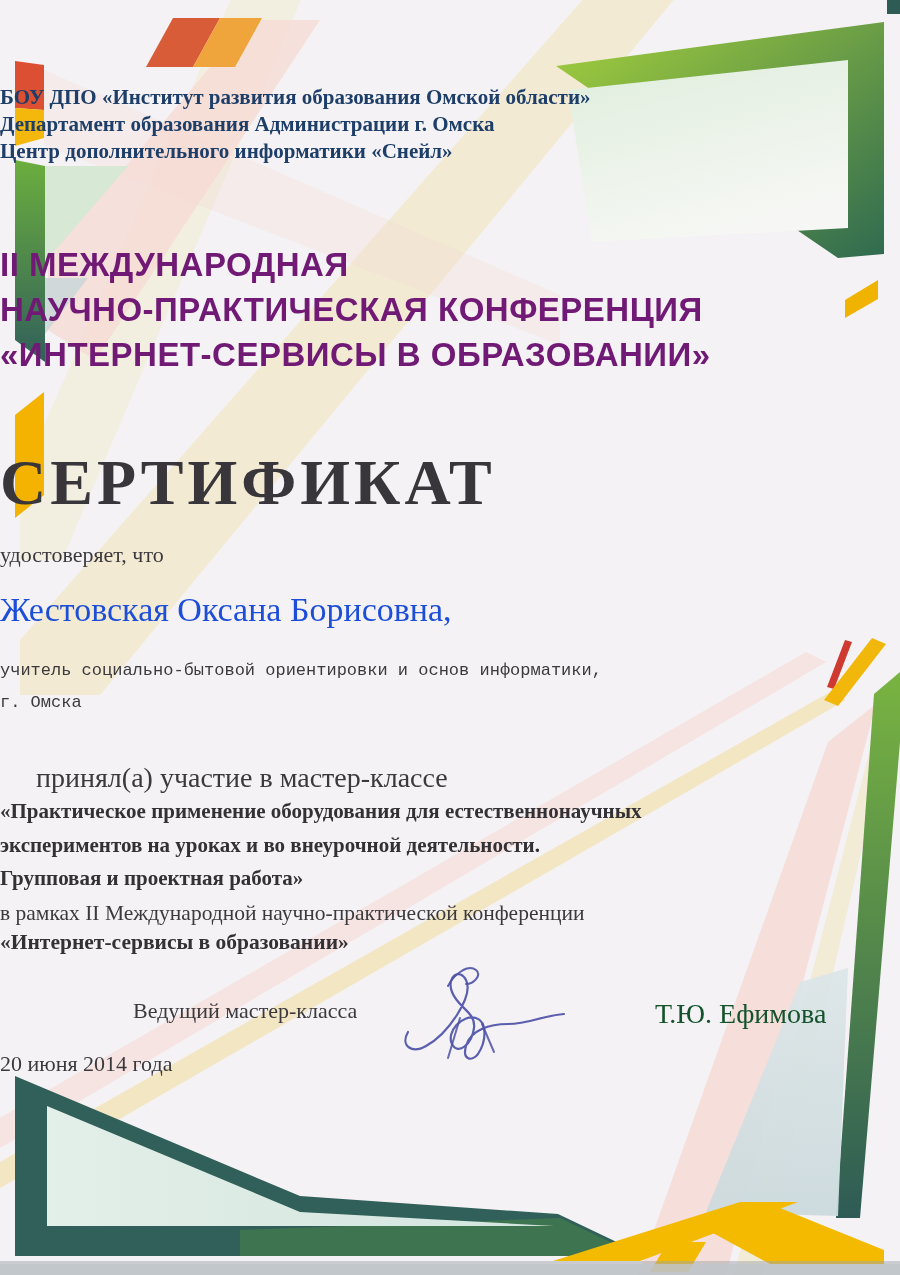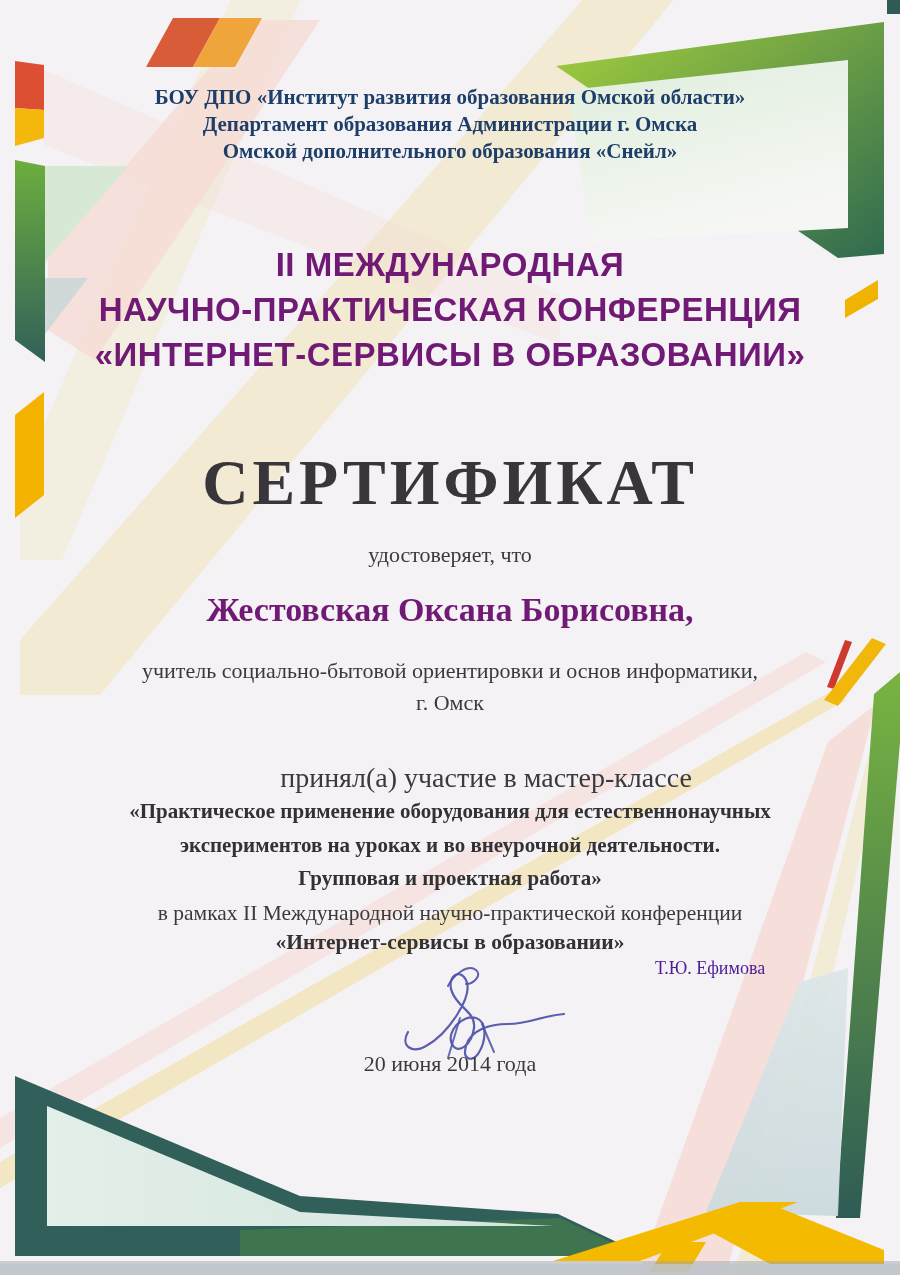--- a/index.html
+++ b/index.html
@@ -1,32 +1,32 @@
 <!DOCTYPE html>
 <html><head>
 <meta charset="utf-8">
 <style>
   html,body{margin:0;padding:0;background:#e8e6ea;}
   .page{position:relative;width:900px;height:1275px;background:#f4f2f4;overflow:hidden;
         font-family:"Liberation Serif", serif;}
   .decor{position:absolute;left:0;top:0;width:900px;height:1275px;}
-  .txt{position:absolute;left:0;width:900px;text-align:center;color:#3b393d;}
+  .txt{position:absolute;left:0;width:900px;color:#3b393d;}
   .org-header{top:84px;font-weight:700;font-size:21px;line-height:27px;color:#1d3e68;}
   .conf-title{top:242px;font-family:"Liberation Sans",sans-serif;font-weight:700;
               font-size:33px;line-height:45px;color:#701a75;letter-spacing:.5px;}
   .doc-type{top:446px;font-size:64px;font-weight:700;letter-spacing:4px;color:#38363a;margin:0;}
   .certifies{top:542px;font-size:22px;}
-  .recipient{top:591px;font-size:34px;font-weight:700;color:#701a75;}
-  .details{top:655px;font-size:22px;line-height:32px;}
+  .recipient{top:591px;font-size:34px;font-weight:400;color:#1d4ed8;}
+  .details{top:655px;font-size:17px;line-height:32px;font-family:Liberation Mono, monospace;}
   .intro{top:762px;font-size:28px;padding-left:36px;}
   .mc-title{top:795px;font-size:21px;line-height:33.5px;font-weight:700;color:#333135;}
   .framework{top:901px;font-size:21.5px;}
   .framework-bold{top:930px;font-size:21.5px;font-weight:700;color:#333135;}
   .sign-role{position:absolute;left:133px;top:998px;font-size:22px;color:#3b393d;}
-  .sign-name{position:absolute;left:655px;top:958px;font-size:18px;color:#4c1d95;}
+  .sign-name{position:absolute;left:655px;top:998px;font-size:28px;color:#14532d;}
   .signature-svg{position:absolute;left:390px;top:954px;width:178px;height:110px;}
   .date-line{top:1051px;font-size:22px;}
   .city-line{top:1083px;font-size:22px;}
 </style>
 </head>
 <body>
 
 <div class="page">
 
   <svg class="decor" viewBox="0 0 900 1275" xmlns="http://www.w3.org/2000/svg" aria-hidden="true">
@@ -110,51 +110,52 @@
 
     <g>
       <rect x="0" y="1261" width="900" height="3" fill="#9fa6ad" opacity="0.5"></rect>
       <rect x="0" y="1264" width="900" height="11" fill="#bcc2c8" opacity="0.9"></rect>
     </g>
   </svg>
 
   <div class="txt org-header">
     <div>БОУ ДПО «Институт развития образования Омской области»</div>
     <div>Департамент образования Администрации г. Омска</div>
-    <div>Омской дополнительного образования «Снейл»</div>
+    <div>Центр дополнительного информатики «Снейл»</div>
   </div>
 
   <div class="txt conf-title">
     <div>II МЕЖДУНАРОДНАЯ</div>
     <div>НАУЧНО-ПРАКТИЧЕСКАЯ КОНФЕРЕНЦИЯ</div>
     <div>«ИНТЕРНЕТ-СЕРВИСЫ В ОБРАЗОВАНИИ»</div>
   </div>
 
   <h1 class="txt doc-type">СЕРТИФИКАТ</h1>
 
   <div class="txt certifies">удостоверяет, что</div>
 
   <div class="txt recipient">Жестовская Оксана Борисовна,</div>
 
   <div class="txt details">
     <div>учитель социально-бытовой ориентировки и основ информатики,</div>
-    <div>г. Омск</div>
+    <div>г. Омска</div>
   </div>
 
   <div class="txt intro">принял(а) участие в мастер-классе</div>
 
   <div class="txt mc-title">
     <div>«Практическое применение оборудования для естественнонаучных</div>
     <div>экспериментов на уроках и во внеурочной деятельности.</div>
     <div>Групповая и проектная работа»</div>
   </div>
 
   <div class="txt framework">в рамках II Международной научно-практической конференции</div>
   <div class="txt framework-bold">«Интернет-сервисы в образовании»</div>
 
+  <span class="sign-role">Ведущий мастер-класса</span>
 
   <svg class="signature-svg" viewBox="0 0 178 110" xmlns="http://www.w3.org/2000/svg" aria-hidden="true">
     <path d="M18,78 C10,92 22,100 36,92 C58,80 84,42 76,26 C70,14 56,22 62,38
              C68,54 86,58 84,74 C82,90 68,102 62,90 C56,78 72,60 86,64
              C98,68 96,88 88,100 C82,108 72,106 76,92 C80,76 100,70 118,70
              C140,70 150,62 174,60" fill="none" stroke="#4d51a8" stroke-width="2.2" stroke-linecap="round" opacity="0.92"></path>
     <path d="M58,32 C64,20 78,10 86,16 C92,21 84,30 76,30" fill="none" stroke="#4d51a8" stroke-width="2" stroke-linecap="round" opacity="0.9"></path>
     <path d="M70,64 L58,104 M92,70 L104,98" fill="none" stroke="#4d51a8" stroke-width="2" stroke-linecap="round" opacity="0.85"></path>
   </svg>
 

